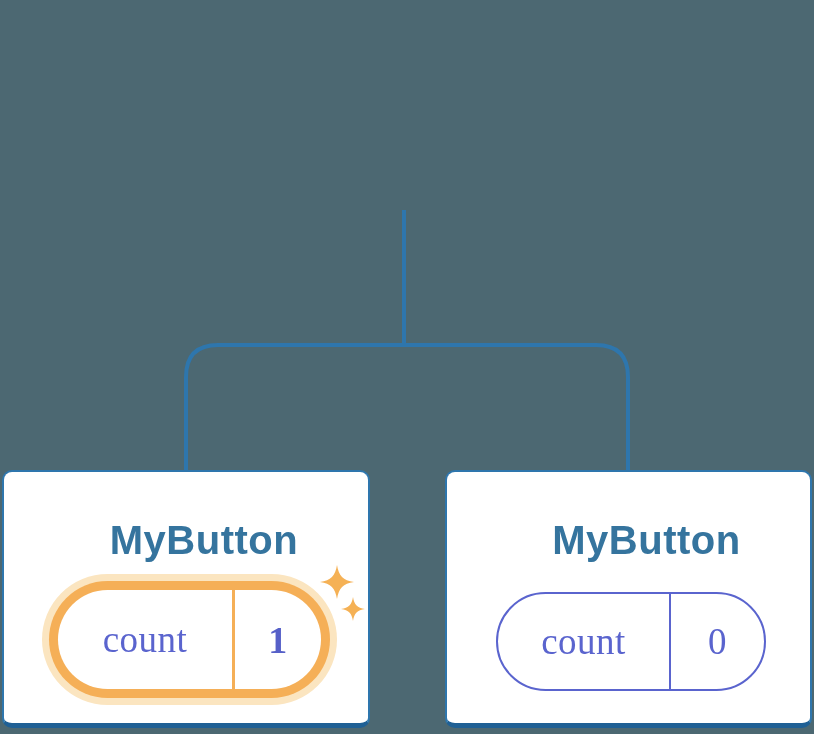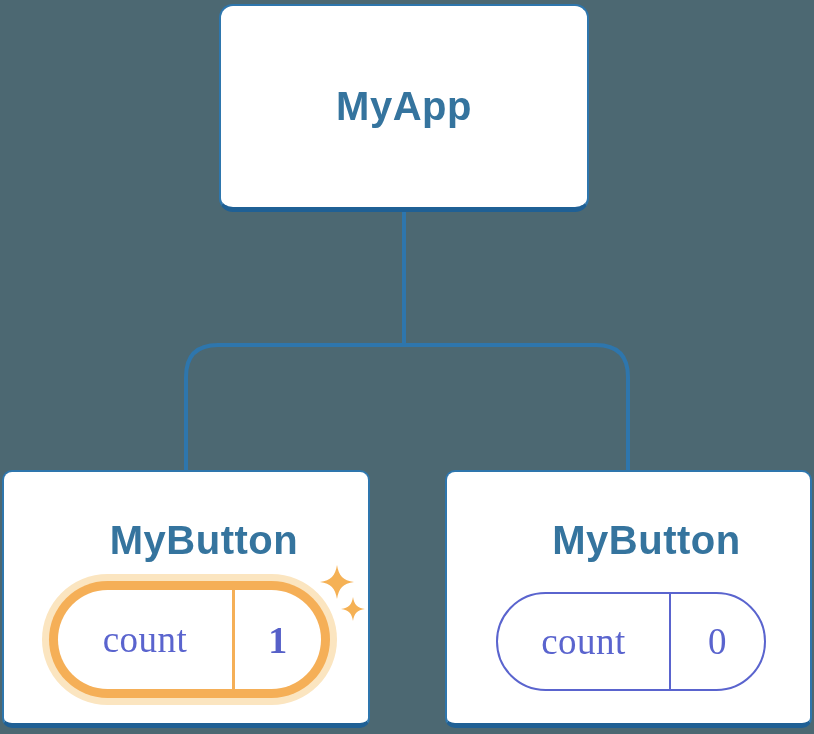--- a/index.html
+++ b/index.html
@@ -110,23 +110,20 @@
 </head>
 <body>
 
 <div class="canvas">
 
   <svg class="connector-svg" viewBox="0 0 814 734" xmlns="http://www.w3.org/2000/svg">
     <path d="M 404 210 L 404 345" fill="none" stroke="#2E76AD" stroke-width="4"></path>
     <path d="M 186 470 L 186 377 Q 186 345 218 345 L 596 345 Q 628 345 628 377 L 628 470" fill="none" stroke="#2E76AD" stroke-width="4"></path>
   </svg>
 
-  <div class="card card-root">
-    <div class="component-title">MyApp</div>
-  </div>
 
   <div class="card card-child card-child-left">
     <div class="component-title child-title">MyButton</div>
     <div class="pill-hl-glow">
       <div class="pill-hl-ring">
         <div class="pill-inner">
           <div class="pill-cell pill-cell-label">count</div>
           <div class="pill-cell pill-cell-value">1</div>
         </div>
       </div>

